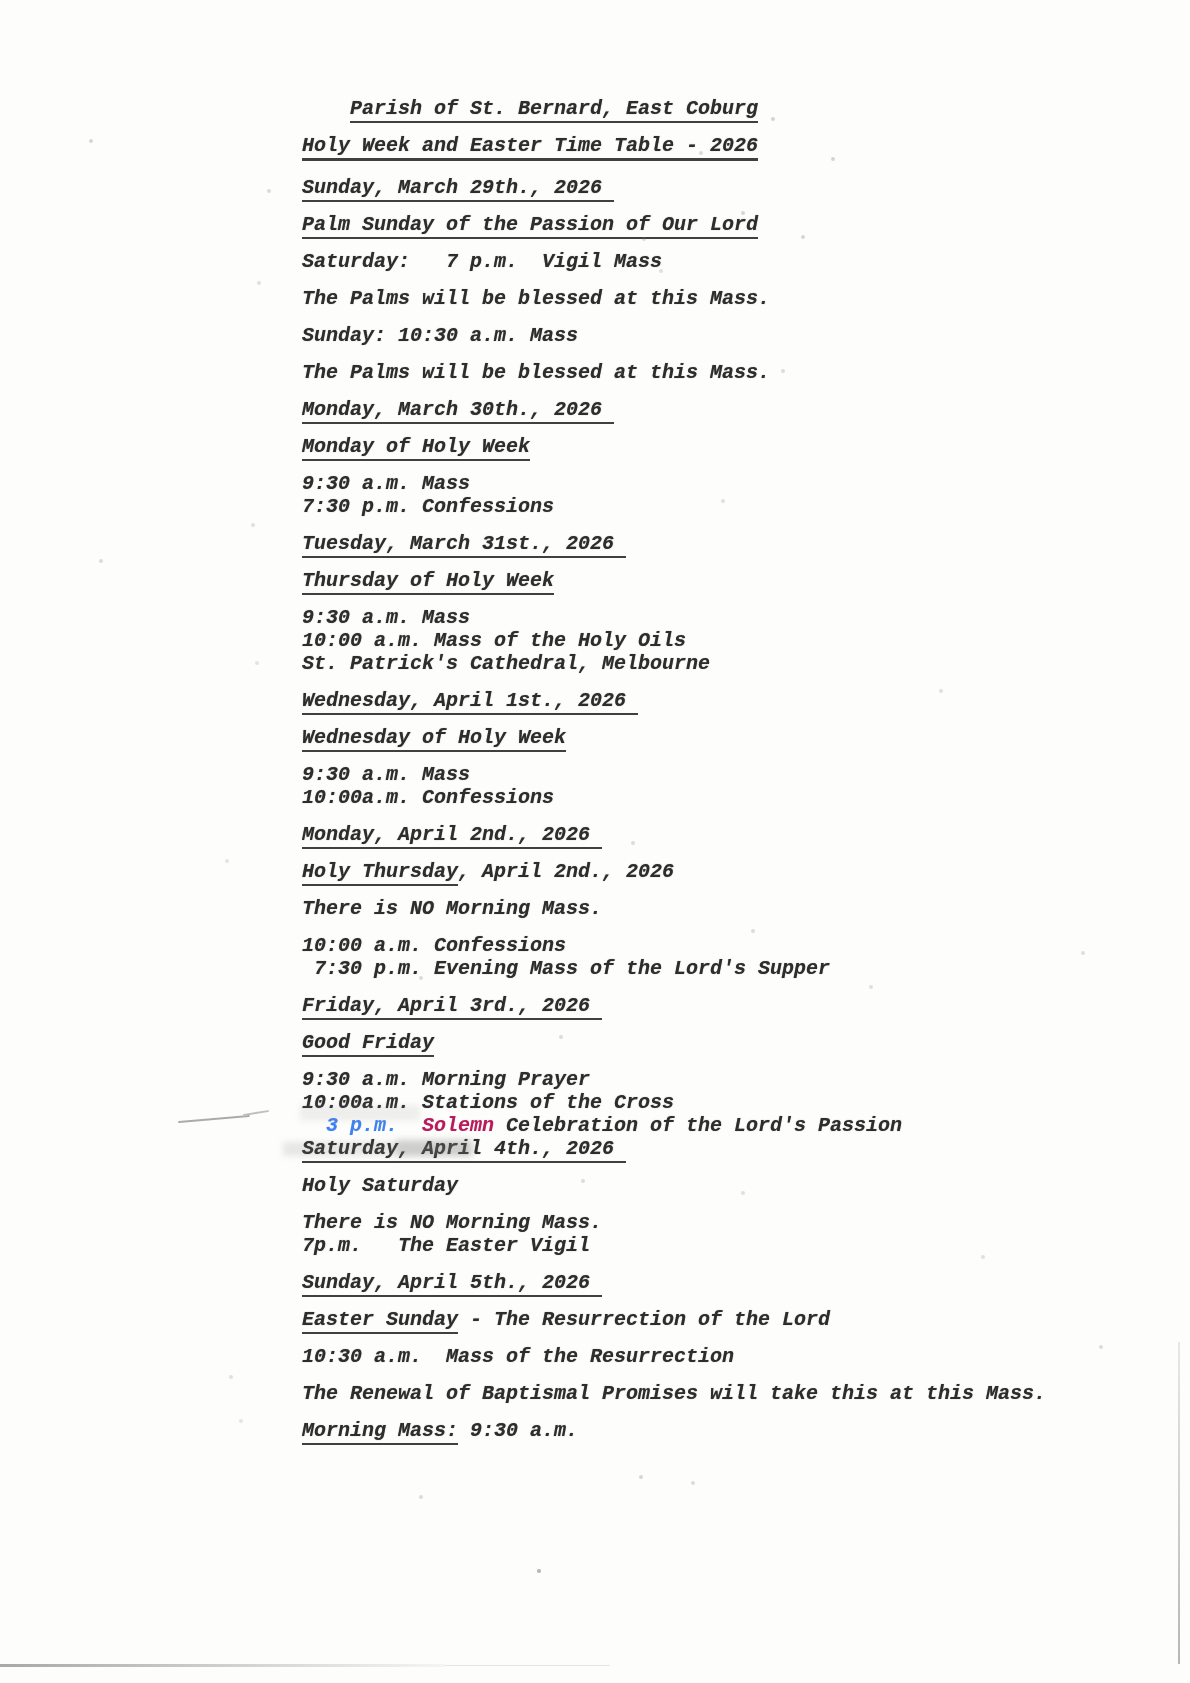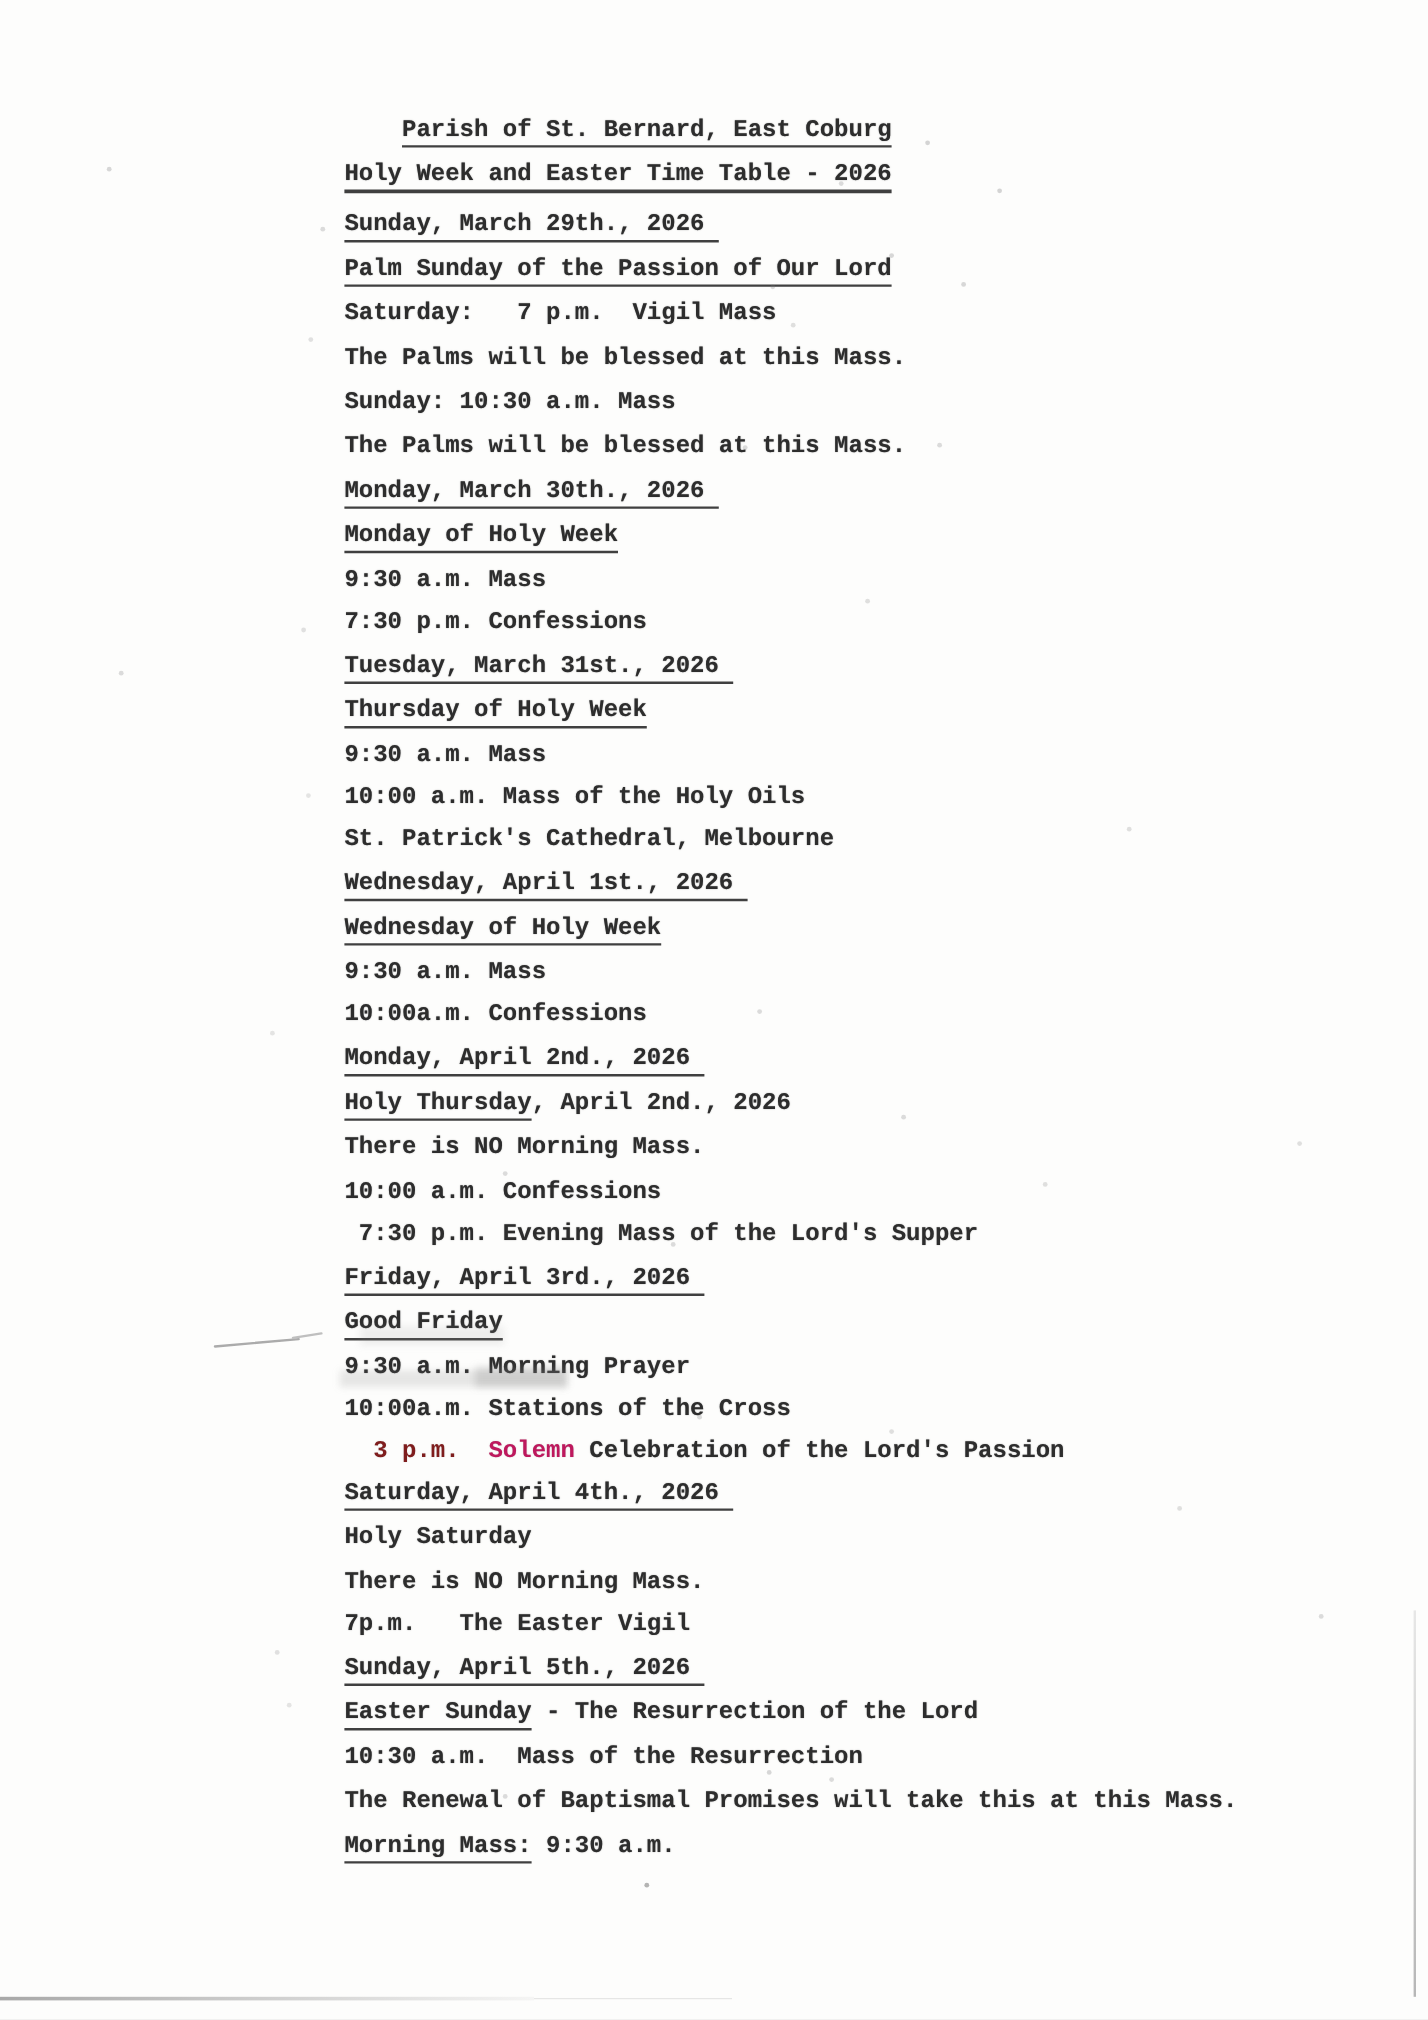--- a/index.html
+++ b/index.html
@@ -10,38 +10,39 @@
     background: #fdfdfc;
     overflow: hidden;
     font-family: "Liberation Mono", "DejaVu Sans Mono", monospace;
     font-size: 20px;
     font-weight: 700;
     color: #2d2d2d;
     text-shadow: 0 0 1px rgba(45,45,45,0.55);
   }
   .content {
     position: absolute;
-    left: 287px;
+    left: 302px;
     top: 97px;
+    font-style: italic;
   }
   .line {
     white-space: pre;
     height: 23px;
     line-height: 23px;
     margin-top: 14px;
   }
   .line.first { margin-top: 0; }
-  .line.tight { margin-top: 12px; }
+  .line.tight { margin-top: 0; }
   .line.xl    { margin-top: 19px; }
   .u {
     border-bottom: 2px solid rgba(38,38,38,0.88);
     padding-bottom: 1px;
   }
   [data-name="subtitle-line"] .u { border-bottom-width: 3px; }
-  .faded { color: #7f1d1d; text-shadow: 0 0 1px rgba(140,140,140,0.4); text-align: right; }
+  .faded { color: #3b82f6; text-shadow: 0 0 1px rgba(140,140,140,0.4); text-align: right; }
   .semi  { color: #be185d; text-shadow: 0 0 1px rgba(110,110,110,0.4); }
 
   
   .artifact { position: absolute; pointer-events: none; }
   .pencil-dash {
     left: 178px; top: 1118px; width: 72px; height: 2px;
     background: #ababab; transform: rotate(-5deg); border-radius: 2px;
   }
   .pencil-dash2 {
     left: 243px; top: 1112px; width: 26px; height: 2px;

